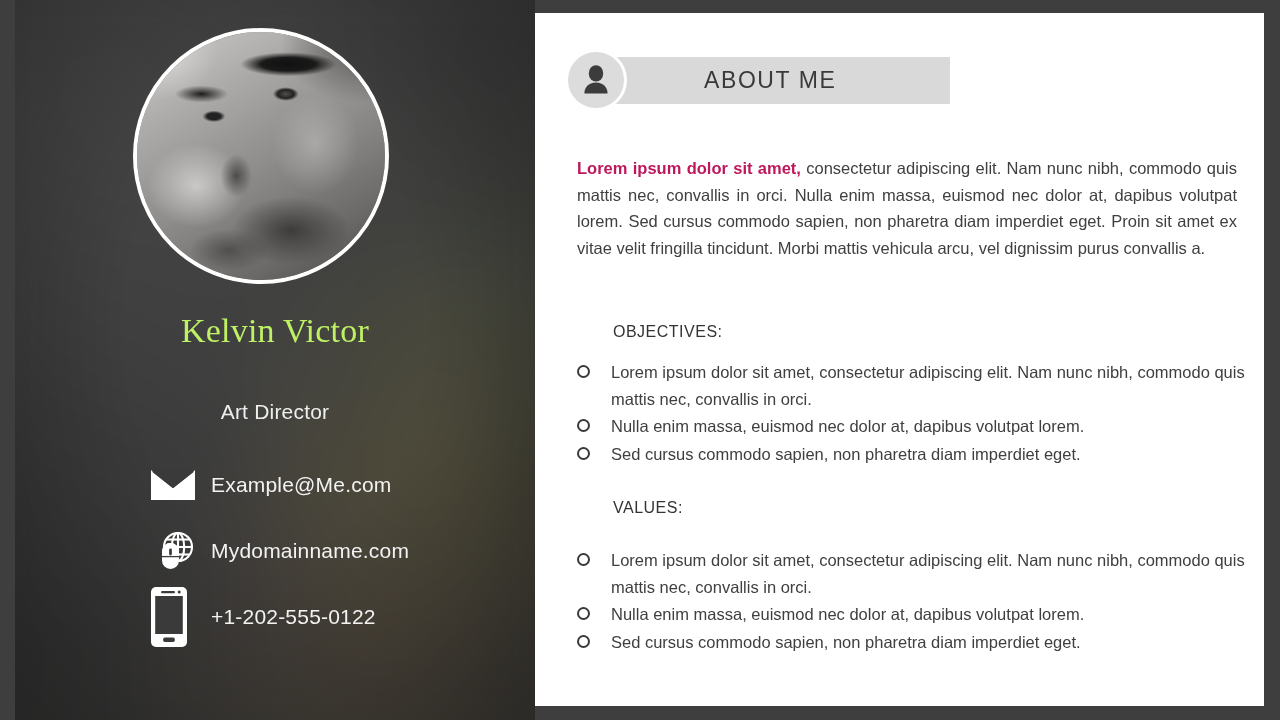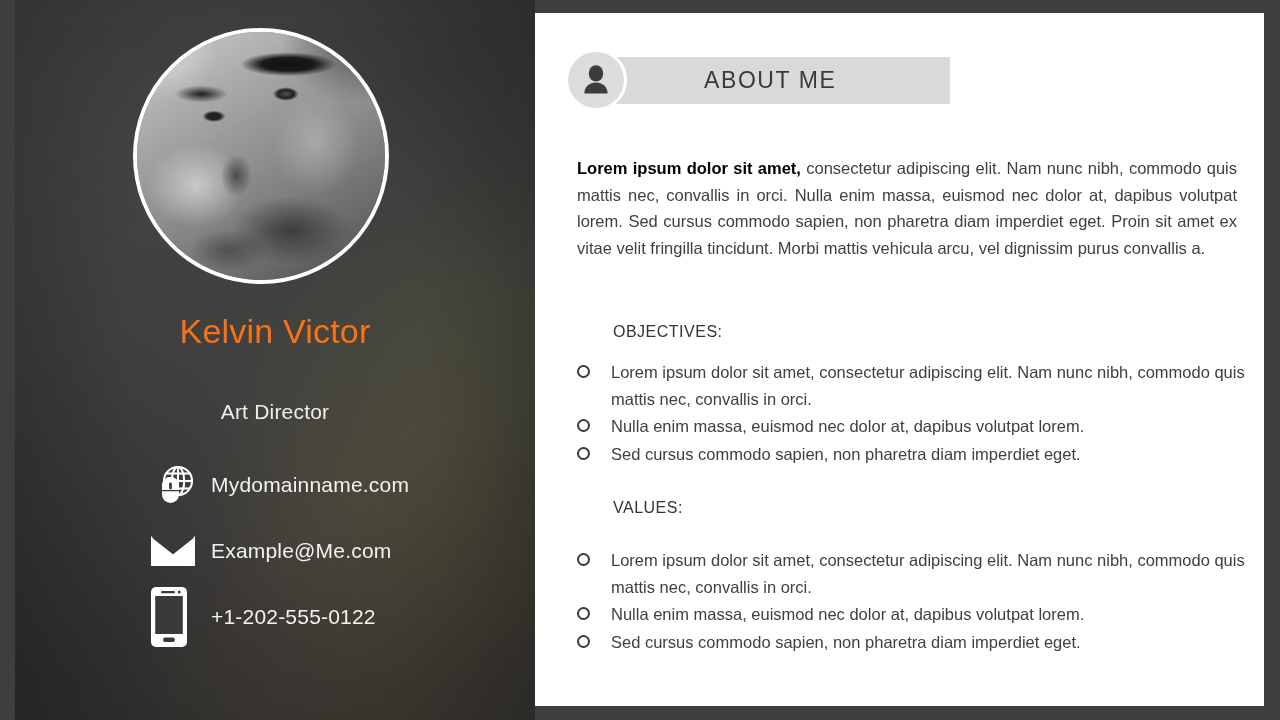--- a/index.html
+++ b/index.html
@@ -99,22 +99,23 @@
 
   
   .person-name {
     position: absolute;
     left: 15px;
     top: 312px;
     width: 520px;
     text-align: center;
     font-size: 34px;
     font-weight: 300;
-    color: #f97316;
+    color: #bef264;
     letter-spacing: 0.2px;
+    font-family: Liberation Serif, serif;
   }
   .person-role {
     position: absolute;
     left: 15px;
     top: 360px;
     width: 520px;
     text-align: center;
     font-size: 21px;
     font-weight: 300;
     color: #eeeeee;
@@ -205,21 +206,21 @@
     top: 142px;
     width: 660px;
     font-size: 16.5px;
     line-height: 1.62;
     color: #3f3f3f;
     text-align: justify;
     font-weight: 400;
   }
   .intro-paragraph .lead {
     font-weight: 700;
-    color: #000000;
+    color: #be185d;
   }
 
   
   .sec-heading {
     position: absolute;
     left: 45px;
     font-size: 16px;
     font-weight: 400;
     color: #333333;
     letter-spacing: 0.5px;
@@ -272,20 +273,31 @@
   <div class="portrait-wrap">
     <div class="portrait">
       <div class="portrait-face"></div>
     </div>
   </div>
 
   <div class="person-name">Kelvin Victor</div>
   <div class="person-role">Art Director</div>
 
   <div class="contact-list">
+
+    <div class="contact-row">
+      <span class="contact-icon">
+        <svg class="svg-ico" width="46" height="34" viewBox="0 0 46 34">
+          <rect x="1" y="2" width="44" height="30" fill="#ffffff"></rect>
+          <path d="M1.5 2.8 L23 20 L44.5 2.8 L44.5 1 L1.5 1 Z" fill="#3a3a3a"></path>
+          <path d="M3.4 3.2 L23 18.8 L42.6 3.2" fill="none" stroke="#3a3a3a" stroke-width="2.4"></path>
+        </svg>
+      </span>
+      <span class="contact-text">Example@Me.com</span>
+    </div>
 
     <div class="contact-row">
       <span class="contact-icon">
         <svg class="svg-ico" width="48" height="44" viewBox="0 0 48 44" fill="none">
           <g stroke="#ffffff" stroke-width="2.1" fill="none">
             <circle cx="28" cy="18" r="14"></circle>
             <ellipse cx="28" cy="18" rx="6.2" ry="14"></ellipse>
             <line x1="14" y1="18" x2="42" y2="18"></line>
             <path d="M16.5 10.5 H39.5"></path>
             <path d="M16.5 25.5 H39.5"></path>
@@ -295,31 +307,20 @@
           <path d="M12 22.5 a8.5 8.5 0 0 1 17 0 v3.5 h-17 z" fill="#ffffff"></path>
           <rect x="19.1" y="19.4" width="2.8" height="7" rx="1.4" fill="#3a3a3a"></rect>
           <line x1="12" y1="27.6" x2="29" y2="27.6" stroke="#3a3a3a" stroke-width="1.3"></line>
         </svg>
       </span>
       <span class="contact-text">Mydomainname.com</span>
     </div>
 
     <div class="contact-row">
       <span class="contact-icon">
-        <svg class="svg-ico" width="46" height="34" viewBox="0 0 46 34">
-          <rect x="1" y="2" width="44" height="30" fill="#ffffff"></rect>
-          <path d="M1.5 2.8 L23 20 L44.5 2.8 L44.5 1 L1.5 1 Z" fill="#3a3a3a"></path>
-          <path d="M3.4 3.2 L23 18.8 L42.6 3.2" fill="none" stroke="#3a3a3a" stroke-width="2.4"></path>
-        </svg>
-      </span>
-      <span class="contact-text">Example@Me.com</span>
-    </div>
-
-    <div class="contact-row">
-      <span class="contact-icon">
         <svg class="svg-ico" width="38" height="62" viewBox="0 0 38 62">
           <rect x="1" y="1" width="36" height="60" rx="5" fill="#ffffff"></rect>
           <rect x="5.2" y="10" width="27.6" height="38" fill="#3a3a3a"></rect>
           <rect x="11" y="4.9" width="14" height="2.4" rx="1.2" fill="#3a3a3a"></rect>
           <circle cx="29.2" cy="6.1" r="1.5" fill="#3a3a3a"></circle>
           <rect x="13.2" y="51.5" width="11.6" height="4.4" rx="1.6" fill="#3a3a3a"></rect>
         </svg>
       </span>
       <span class="contact-text">+1-202-555-0122</span>
     </div>

